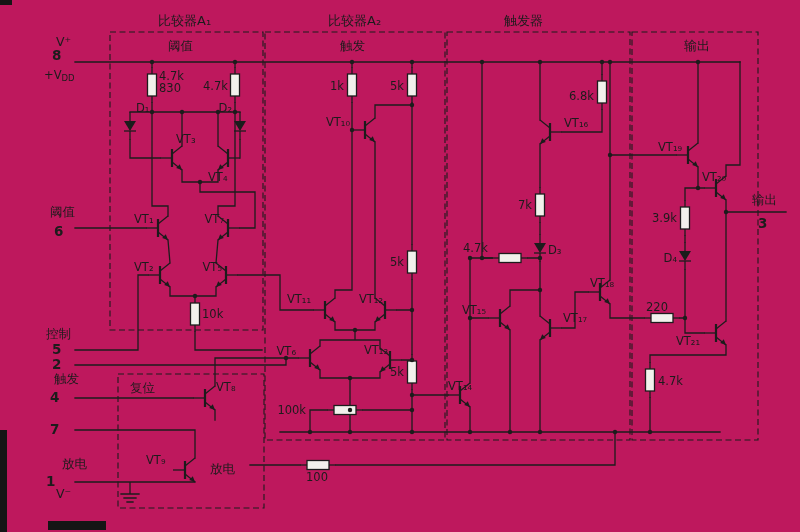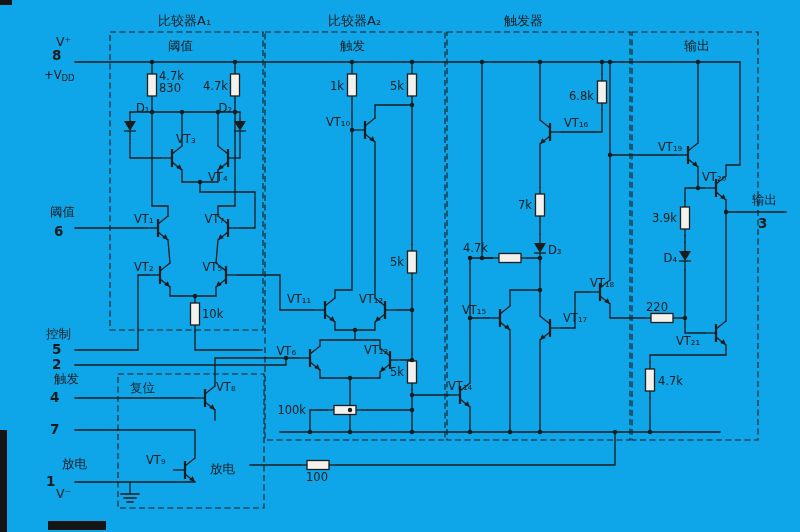--- a/index.html
+++ b/index.html
@@ -1,16 +1,16 @@
 <!DOCTYPE html>
 <html><head>
 <meta charset="utf-8">
 <style>
   html,body{margin:0;padding:0;background:#e8e7e2;}
-  .page{width:800px;height:532px;background:#0ea5e9;position:relative;overflow:hidden;}
+  .page{width:800px;height:532px;background:#be185d;position:relative;overflow:hidden;}
   svg{display:block;}
   text{fill:#1c1c1c;font-family:"DejaVu Sans","Liberation Sans",sans-serif;}
   .title{font-size:13px;}
   .cn{font-size:12.5px;}
   .pin{font-size:13.5px;font-weight:bold;}
   .comp{font-size:11.5px;}
   .subsc{font-size:8.5px;}
   .wire{stroke:#1c1c1c;stroke-width:1.3;fill:none;stroke-linecap:square;}
   .dashed{stroke:#1c1c1c;stroke-width:1.1;fill:none;stroke-dasharray:6 3.5;}
   .dot{fill:#1c1c1c;stroke:none;}

